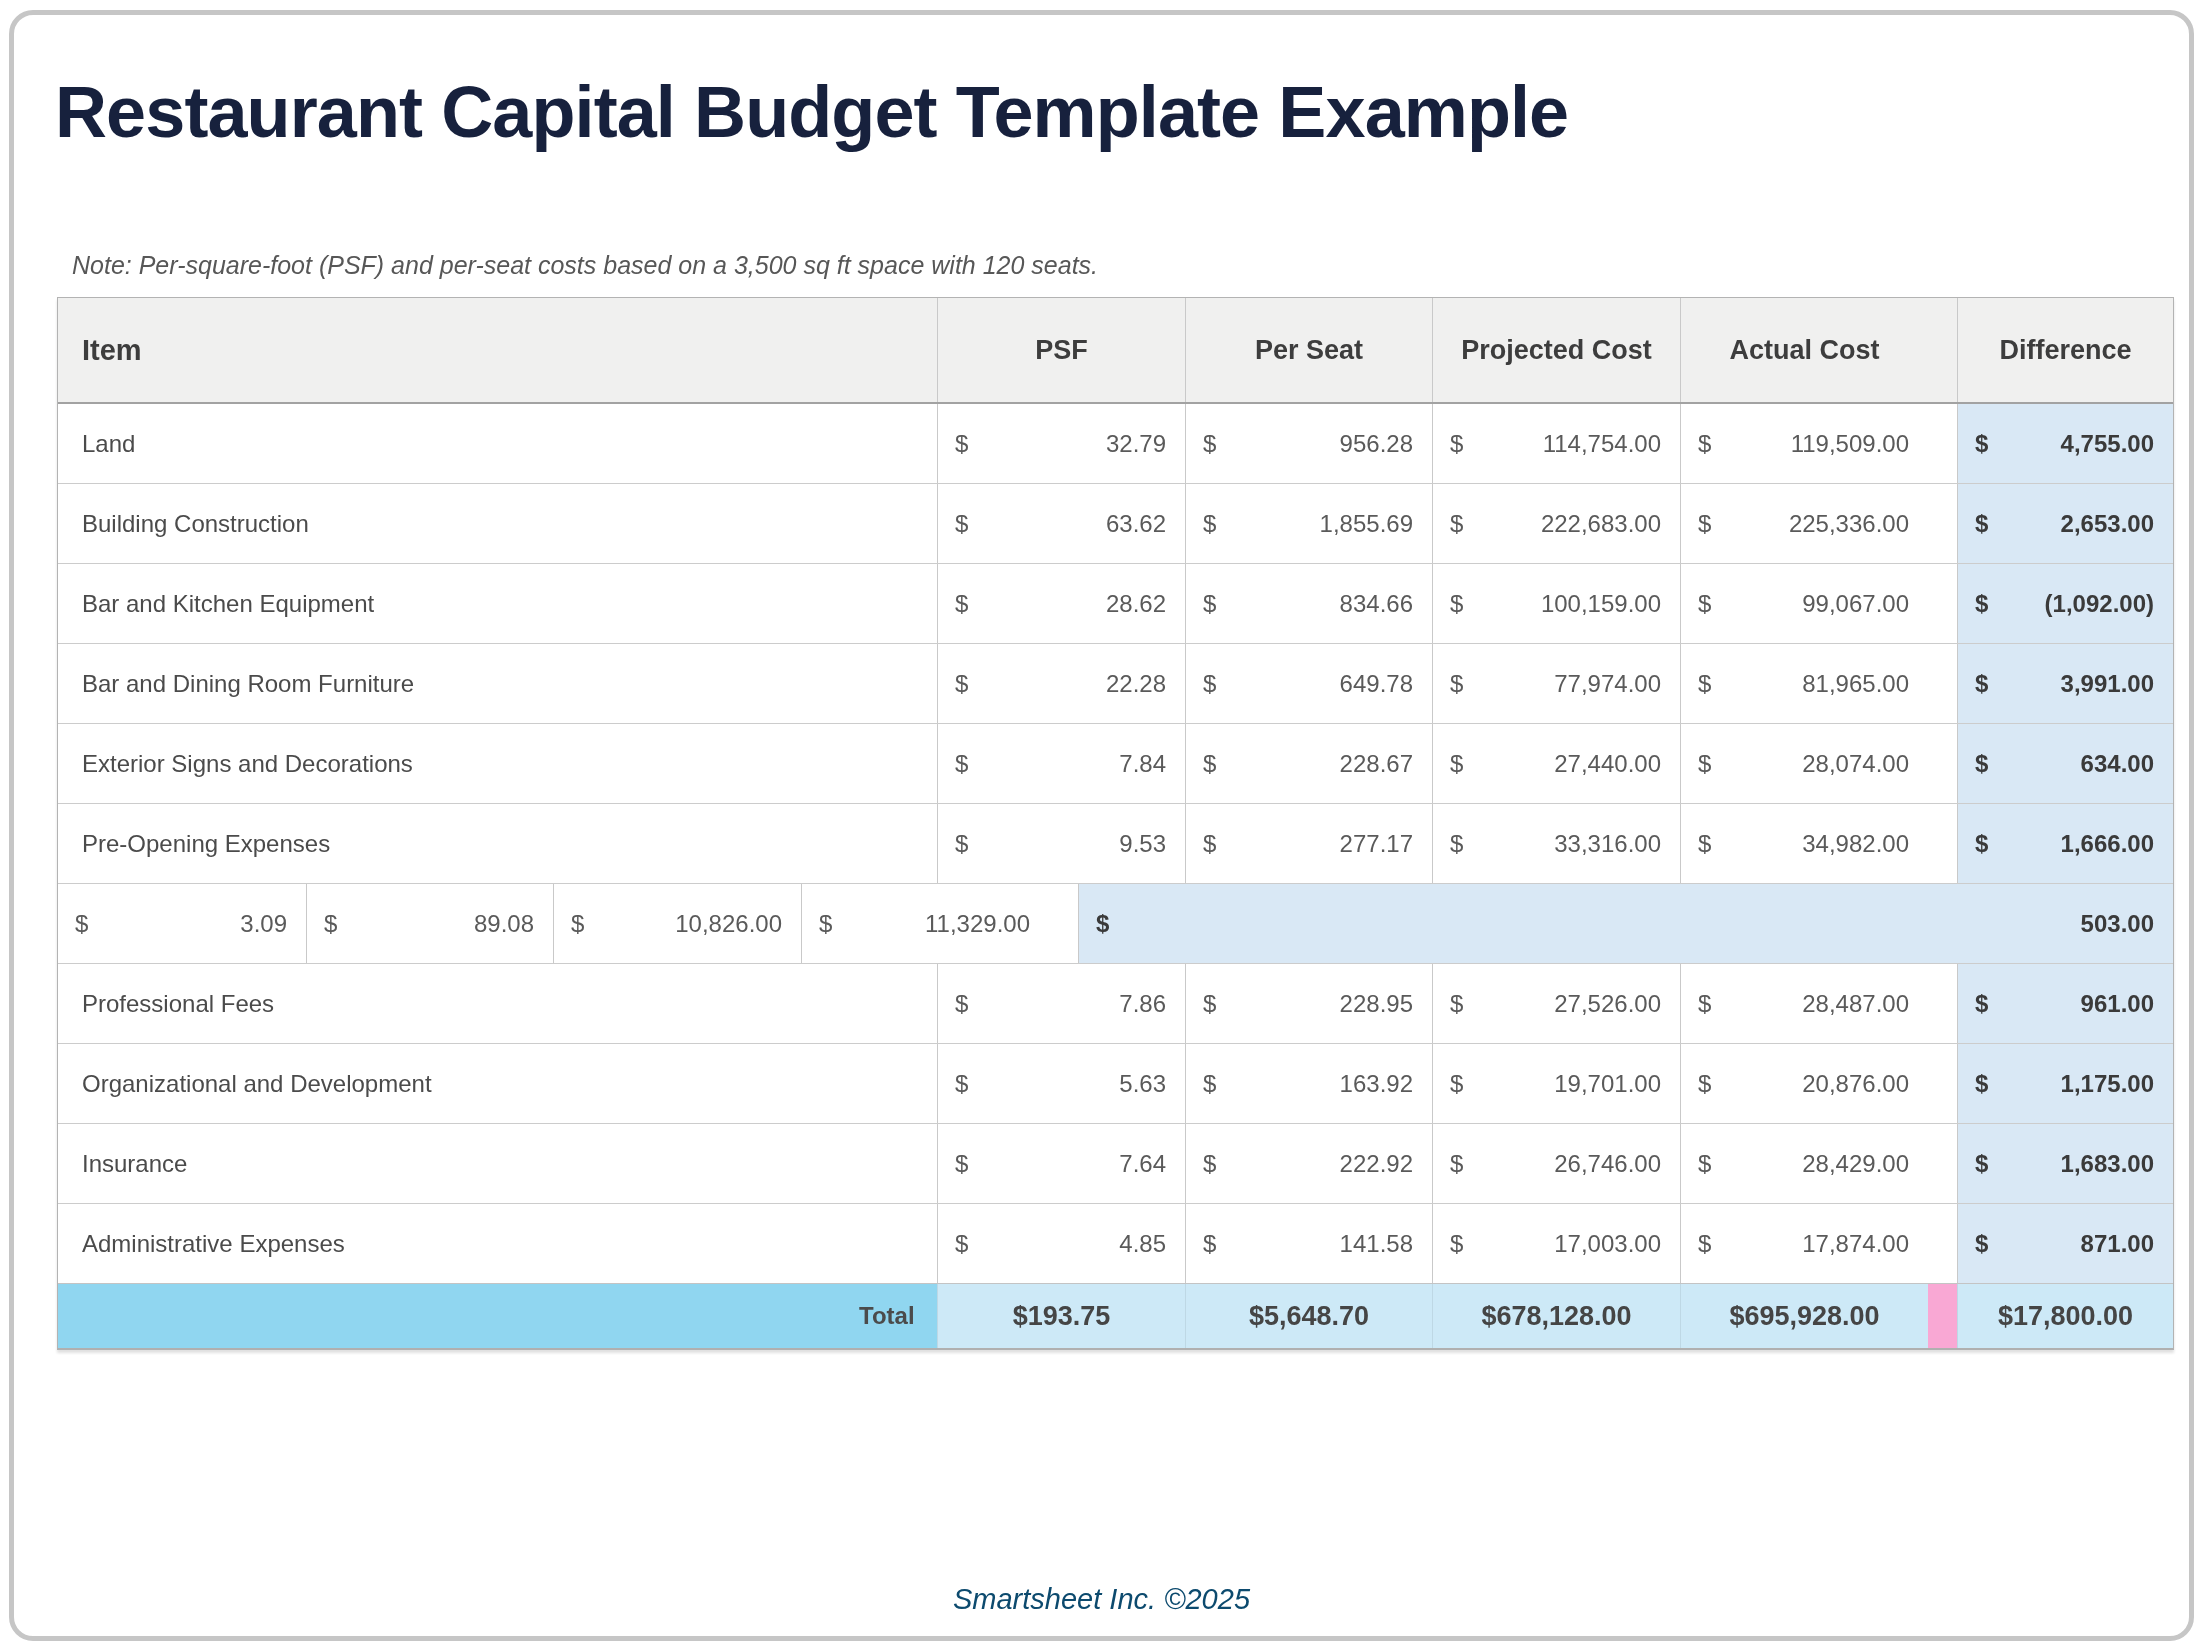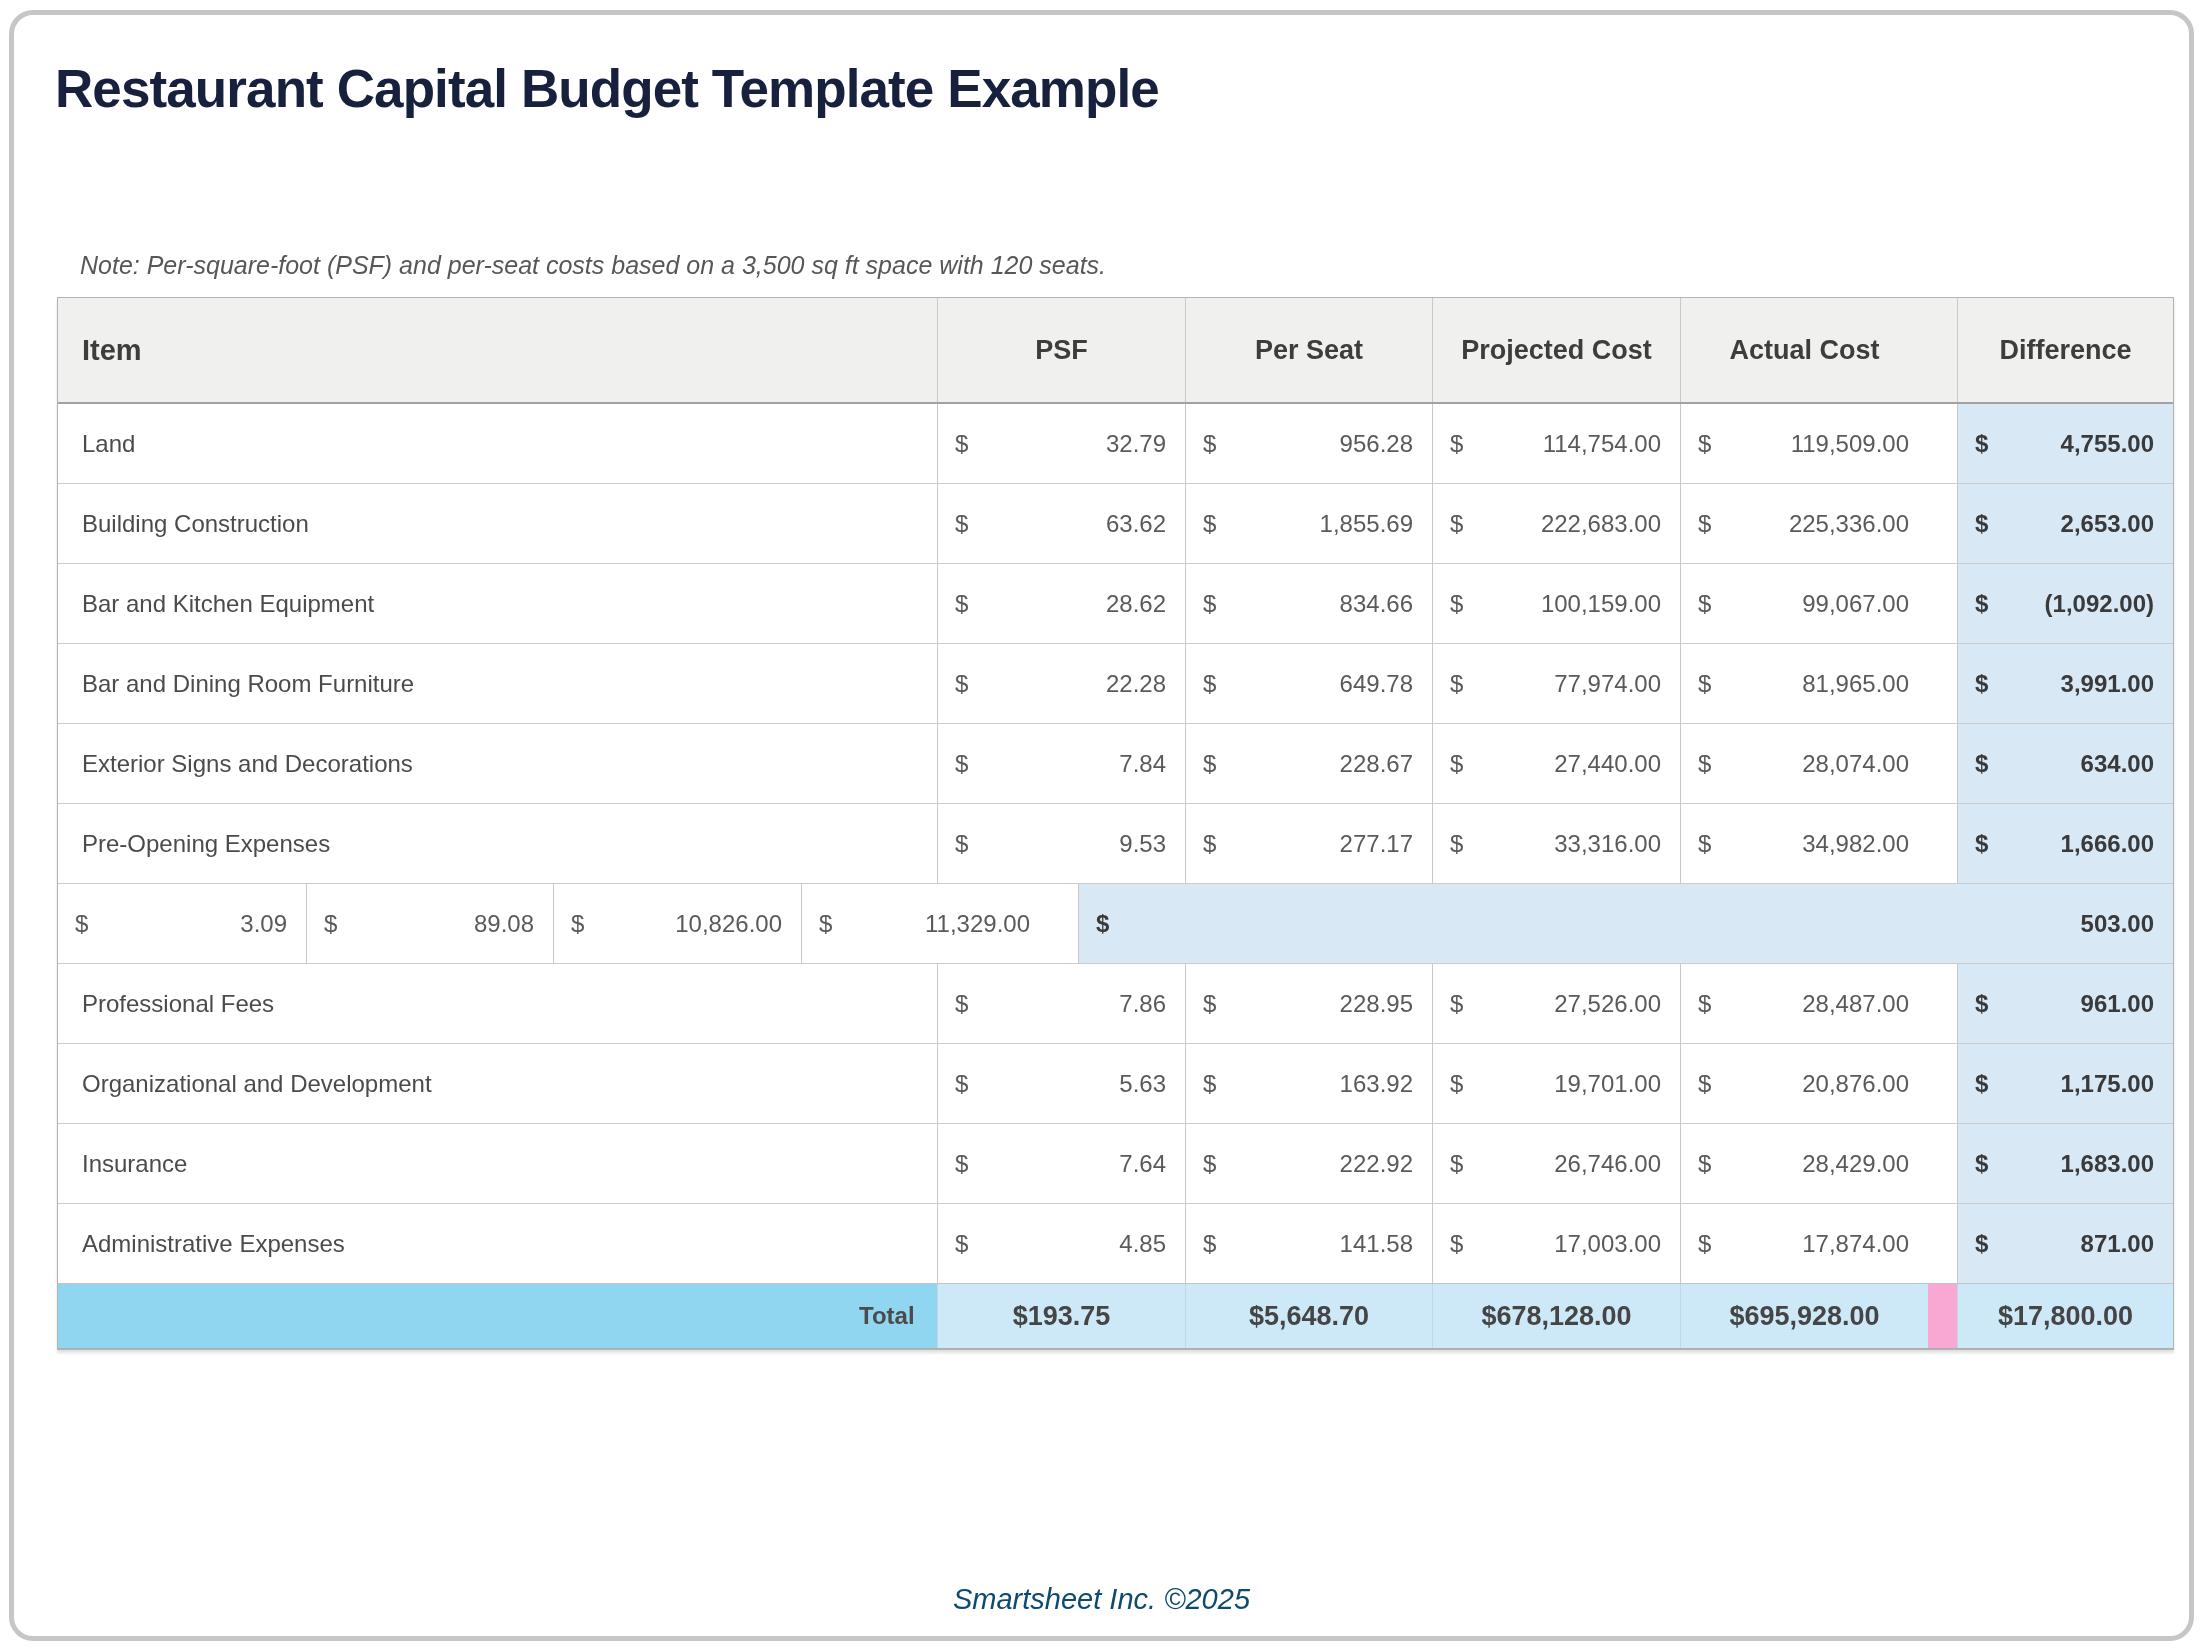--- a/index.html
+++ b/index.html
@@ -18,29 +18,29 @@
     width: 2175px; height: 1621px;
     border: 5.2px solid var(--frame-border, #c6c6c6);
     border-radius: 24px;
     pointer-events: none;
     background: transparent;
   }
 
   .title {
     position: absolute;
     left: 55px; top: 22.4px;
-    font-size: 53px;
+    font-size: 72px;
     font-weight: bold;
     letter-spacing: -0.9px;
     color: var(--title-color, #17213d);
   }
 
   .note {
     position: absolute;
-    left: 80px; top: 251px;
+    left: 72px; top: 251px;
     font-size: 25px;
     font-style: italic;
     color: #575757;
   }
 
   .sheet {
     position: absolute;
     left: 57px; top: 297px;
     width: 2117px;
     border: 1.7px solid #b3b3b3;

